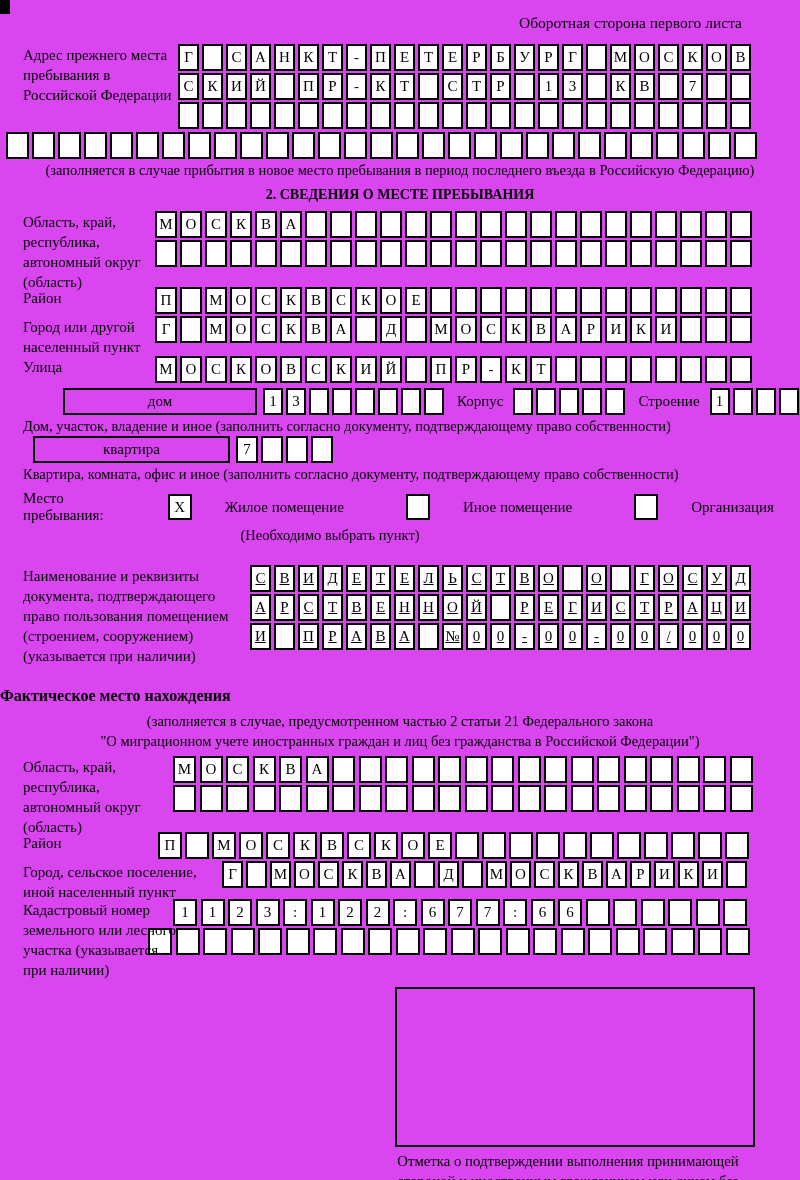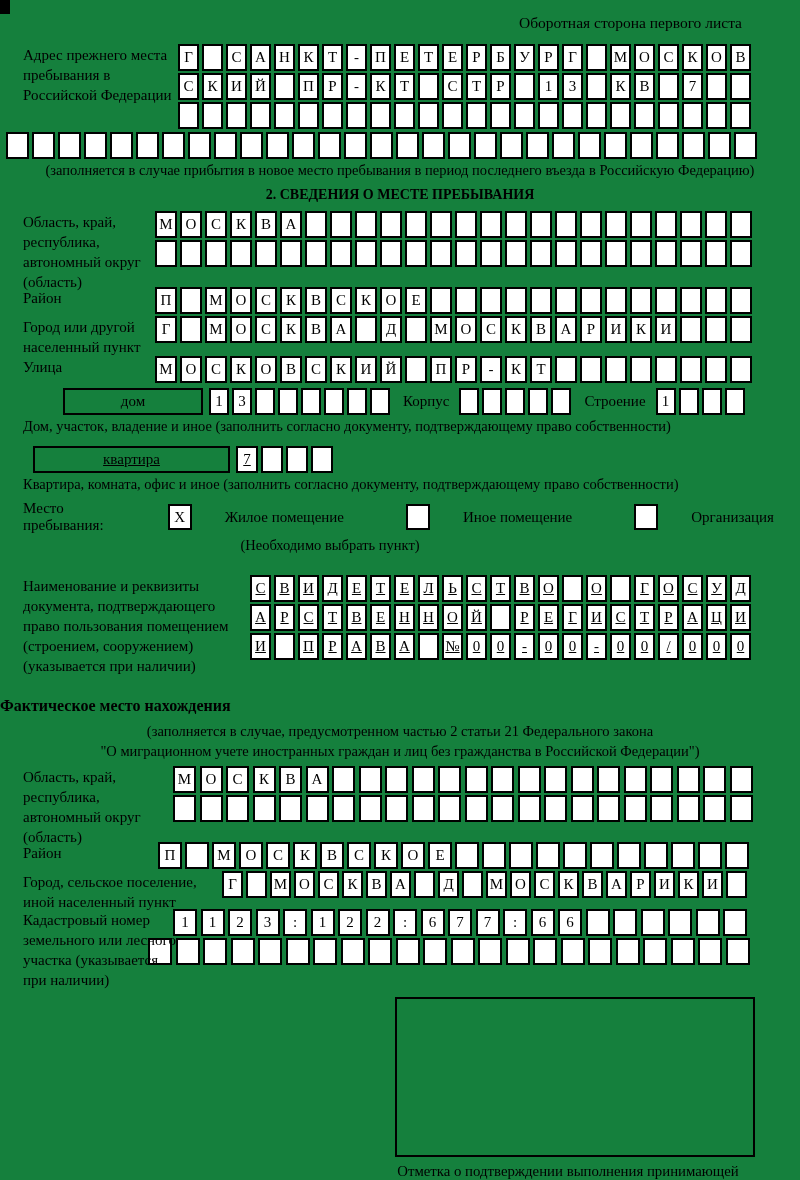--- a/index.html
+++ b/index.html
@@ -1,18 +1,18 @@
 <!DOCTYPE html>
 <html><head>
 <meta charset="utf-8">
 <style>
   * { margin:0; padding:0; box-sizing:border-box; }
   html,body { background:#fff; }
   .page {
-    position:relative; width:800px; height:1180px; background:#15803d;
+    position:relative; width:800px; height:1180px; background:#d946ef;
     font-family:"Liberation Serif", "DejaVu Serif", serif;
     color:#000; overflow:hidden; font-size:15px;
   }
   .corner-mark { position:absolute; left:0; top:0; width:10px; height:14px; background:#000; }
   .header-note { text-align:right; padding:14px 58px 0 0; font-size:15.5px; }
 
   
   .group { position:relative; }
   .lab { position:absolute; left:23px; top:1px; line-height:20px; }
   .rows { }
@@ -50,26 +50,26 @@
   .g-prev   { min-height:88px; margin-top:12px; }
   .g-region { min-height:76px; }
   .g-line   { min-height:29px; }
   .g-city2  { min-height:40px; }
   .g-doc    { min-height:112px; margin-top:20px;text-decoration:underline; }
   .g-regact { min-height:76px; }
   .g-cityact{ min-height:38px; }
   .g-cad    { min-height:80px; }
 
   .house-row { display:flex; align-items:center; margin:3px 0 2px 63px; }
-  .apt-row   { display:flex; align-items:center; margin:10px 0 2px 33px;text-decoration:underline; }
+  .apt-row   { display:flex; align-items:center; margin:0 0 2px 33px; }
   .label-box {
     display:inline-flex; align-items:center; justify-content:center;
     height:27px; border:2px solid #000; margin-right:6px; flex:0 0 auto;
   }
-  .lb-dom { width:140px; }
+  .lb-dom { width:194px; }
   .lb-apt { width:197px; }
   .mini-label { padding:0 10px; white-space:nowrap; }
 
   .stay-row { display:flex; align-items:center; margin:6px 0 2px 23px;gap:24px; }
   .stay-row .chk { width:24px; height:26px; margin:0 0 0 12px; }
   .stay-row .opt-label { margin:0 26px 0 9px; white-space:nowrap; }
   .stay-note { text-align:center; margin:2px 140px 4px 0; }
 
   .fact-title { text-align:left; font-weight:bold; font-size:16px; margin:10px 0 6px 0; }
   .fact-note { text-align:center; font-size:14.5px; line-height:20px; }

